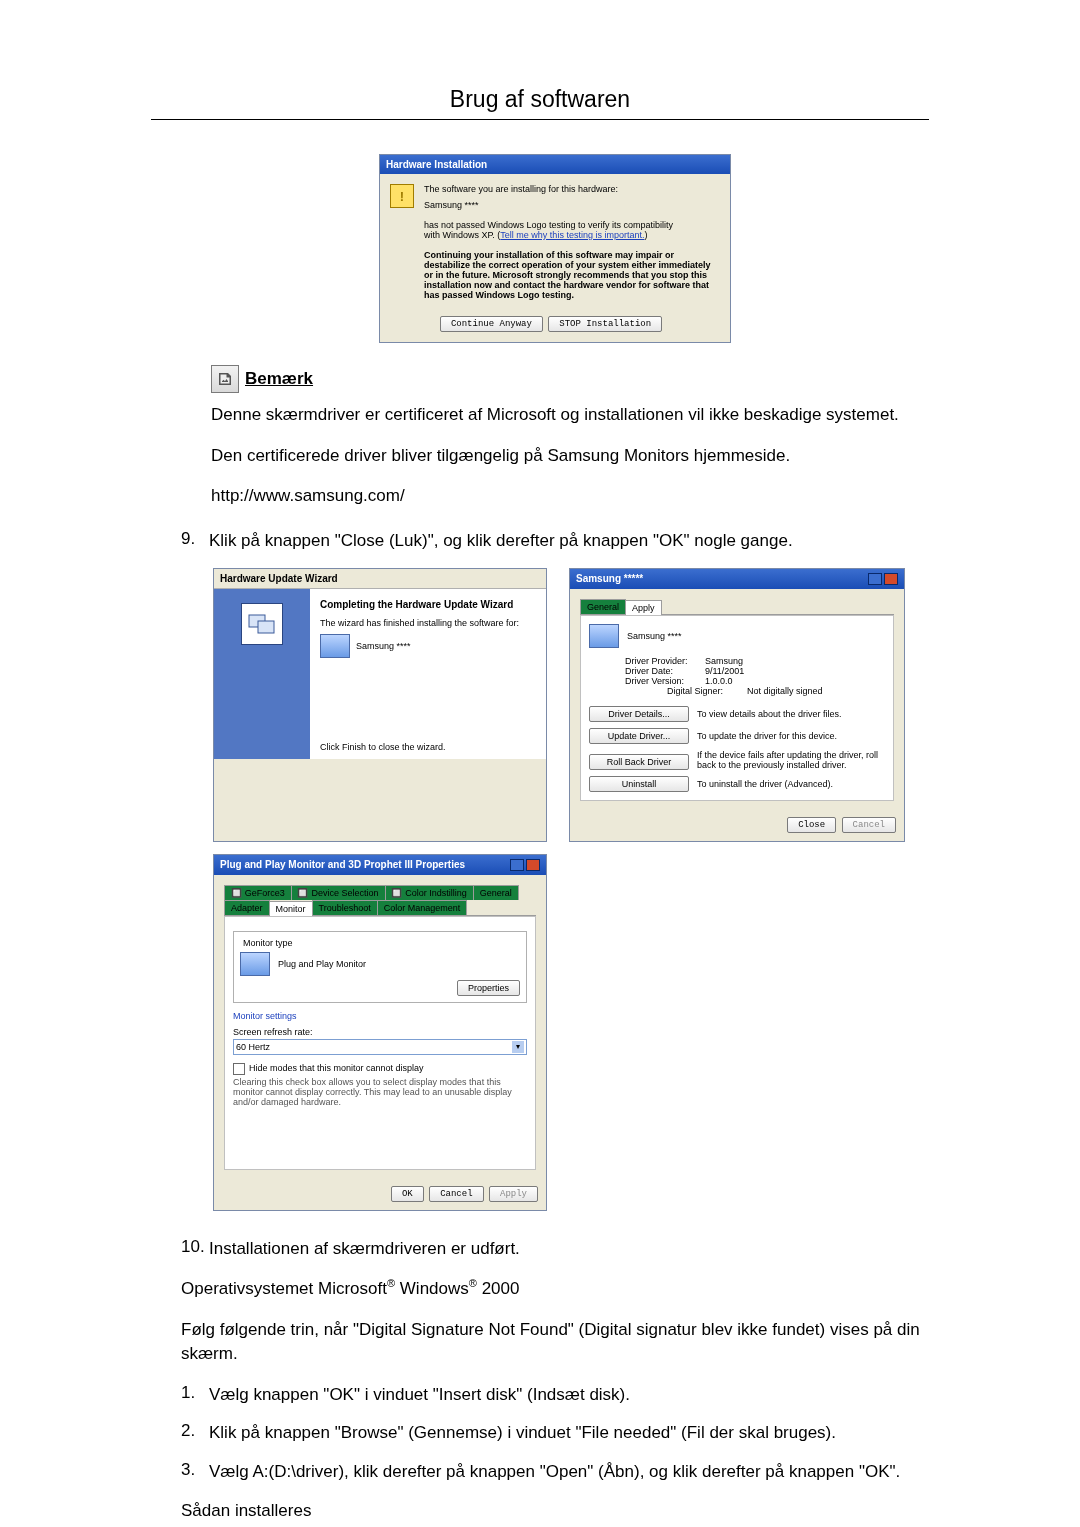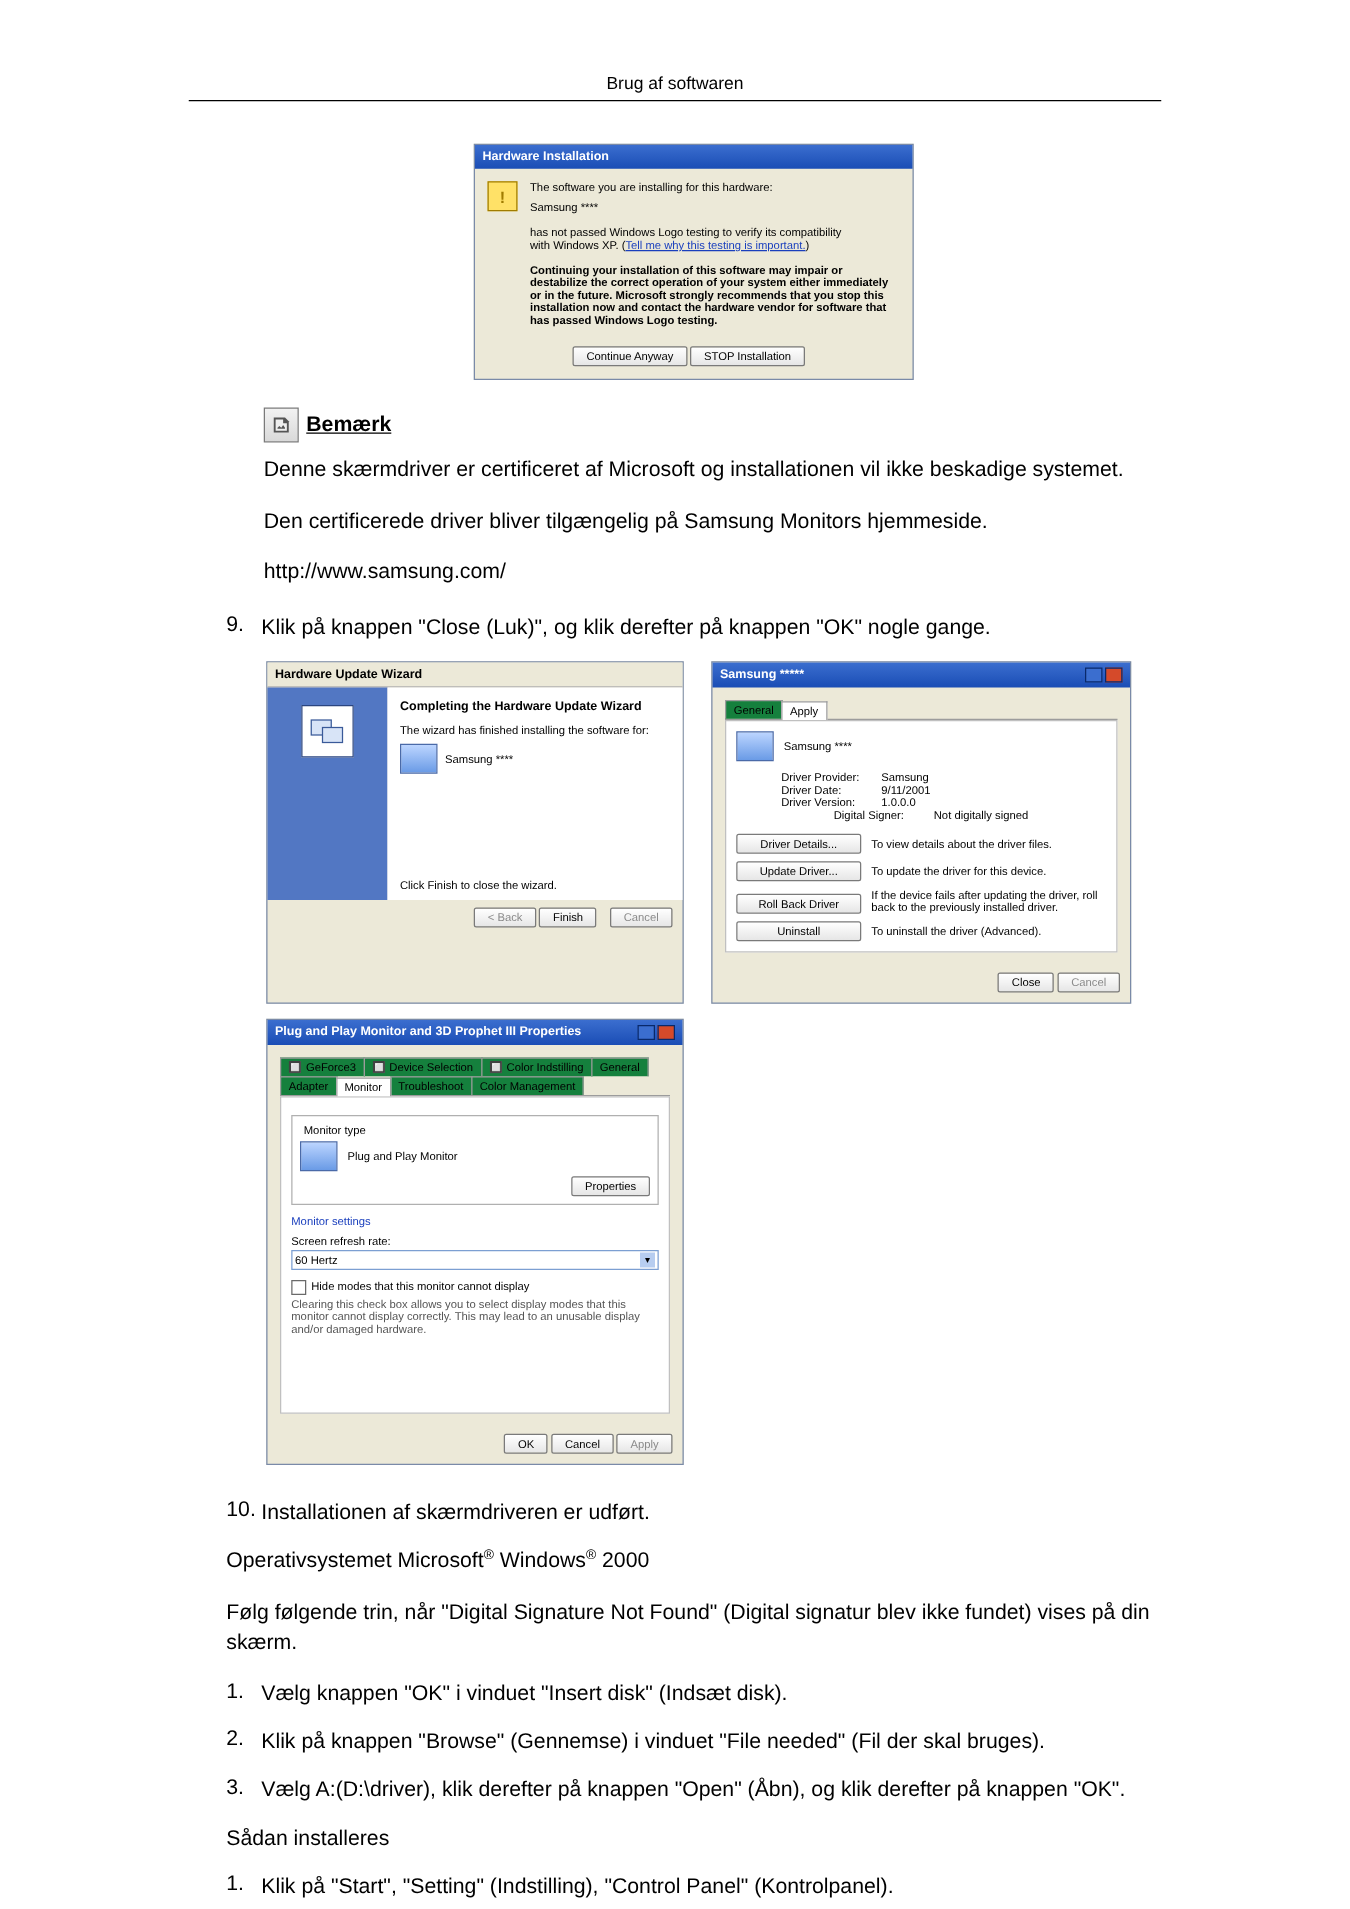--- a/index.html
+++ b/index.html
@@ -9,22 +9,23 @@
     color: #000;
     width: 1080px;
   }
   .page {
     width: 778px;
     margin: 0 auto;
     padding: 58px 0 40px 0;
   }
   .header-title {
     text-align: center;
-    font-size: 14px;
+    font-size: 23px;
     margin-bottom: 6px;
+    margin-top: 28px;
   }
   hr.top-rule {
     border: none;
     border-top: 1px solid #000;
     margin: 0 0 34px 0;
   }
   .indent {
     padding-left: 30px;
   }
   .indent2 {
@@ -169,21 +170,21 @@
   .select-field .chev {
     width:12px; height:12px;
     background:#b7cdf0;
     display:flex; align-items:center; justify-content:center;
     font-size:8px;
   }
   .dlg-hw-install { width:350px; }
   .dlg-wizard { width:332px; }
   .dlg-driver { width:334px; }
   .dlg-props { width:332px; }
-  .dlg .btn-row { text-align:right; padding:6px 8px 8px 0; }
+  .dlg .btn-row { text-align:right; padding:6px 8px 8px 0;font-family:Liberation Mono, monospace; }
   .dlg .btn-row.center { text-align:center; }
   sup { font-size:0.65em; }
 </style>
 </head>
 <body>
 
 <div class="page">
 
   <div class="header-title">Brug af softwaren</div>
   <hr class="top-rule">
@@ -250,25 +251,20 @@
         </div>
         <div style="flex:1; background:#fff; padding:10px;">
           <div style="font-weight:bold; font-size:10px;">Completing the Hardware Update Wizard</div>
           <div class="small-note" style="margin-top:8px;">The wizard has finished installing the software for:</div>
           <div style="margin-top:6px; display:flex; gap:6px; align-items:center;">
             <span class="mon-icon"></span>
             <span class="small-note">Samsung ****</span>
           </div>
           <div class="small-note" style="position:relative; top:84px;">Click Finish to close the wizard.</div>
         </div>
-      </div>
-      <div class="btn-row">
-        <span class="xp-btn disabled">&lt; Back</span>
-        <span class="xp-btn">Finish</span>
-        <span class="xp-btn disabled" style="margin-left:8px;">Cancel</span>
       </div>
     </div>
 
     <div class="dlg dlg-driver">
       <div class="titlebar">
         <span>Samsung *****</span>
         <span class="winbtns">
           <span class="winbtn help"></span>
           <span class="winbtn"></span>
         </span>

